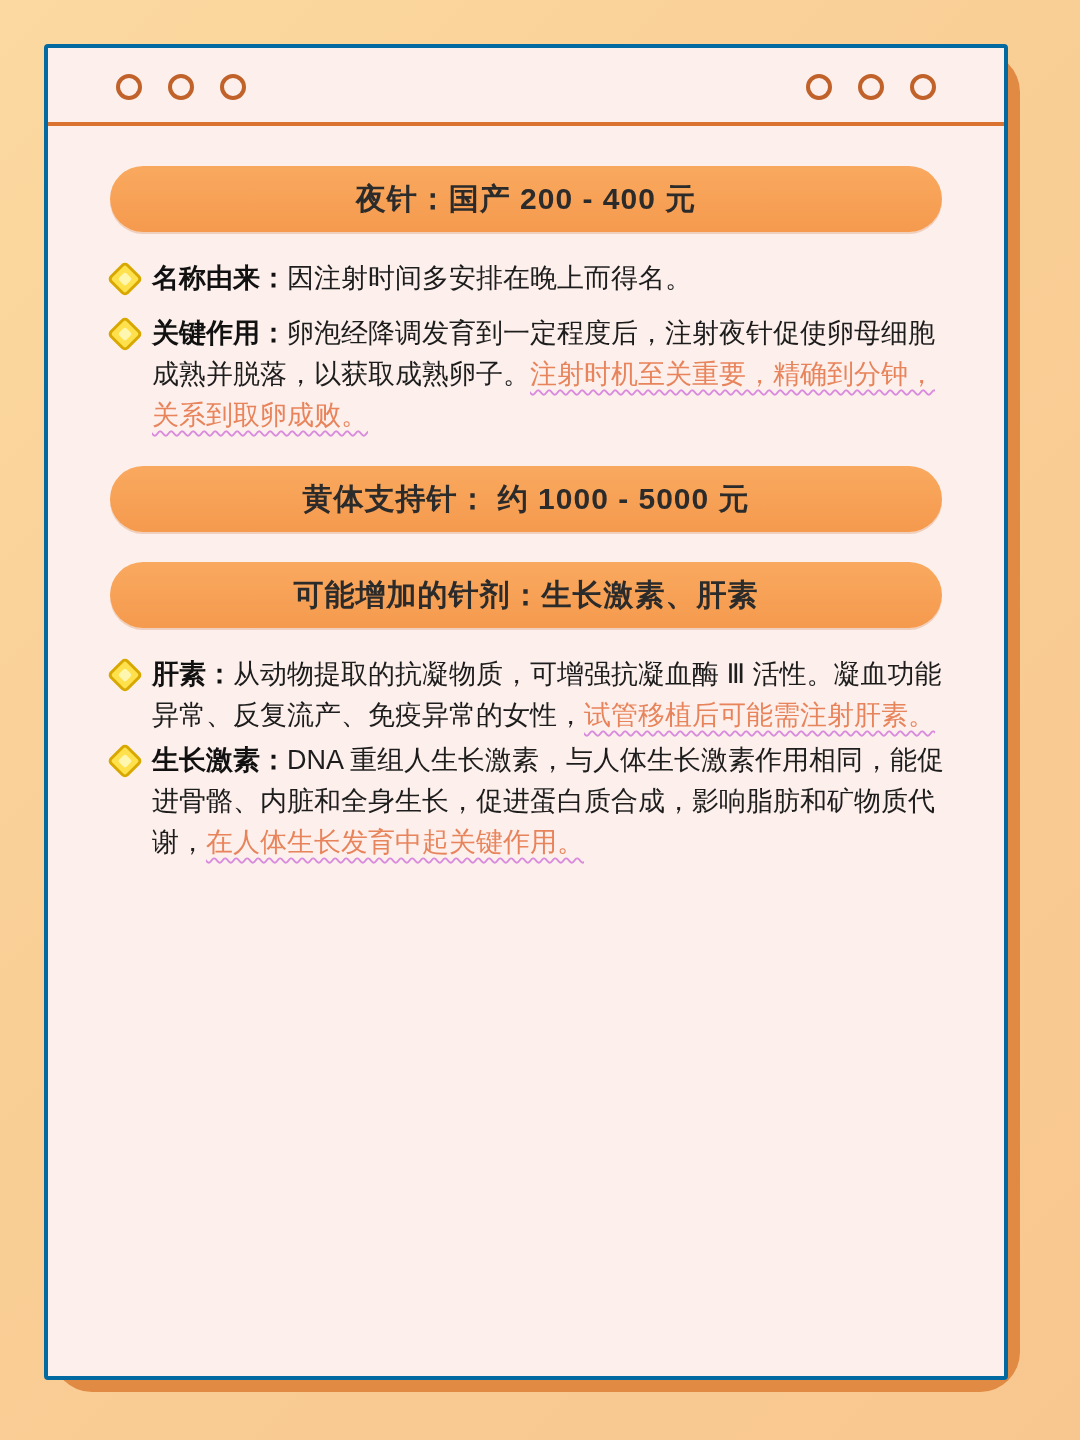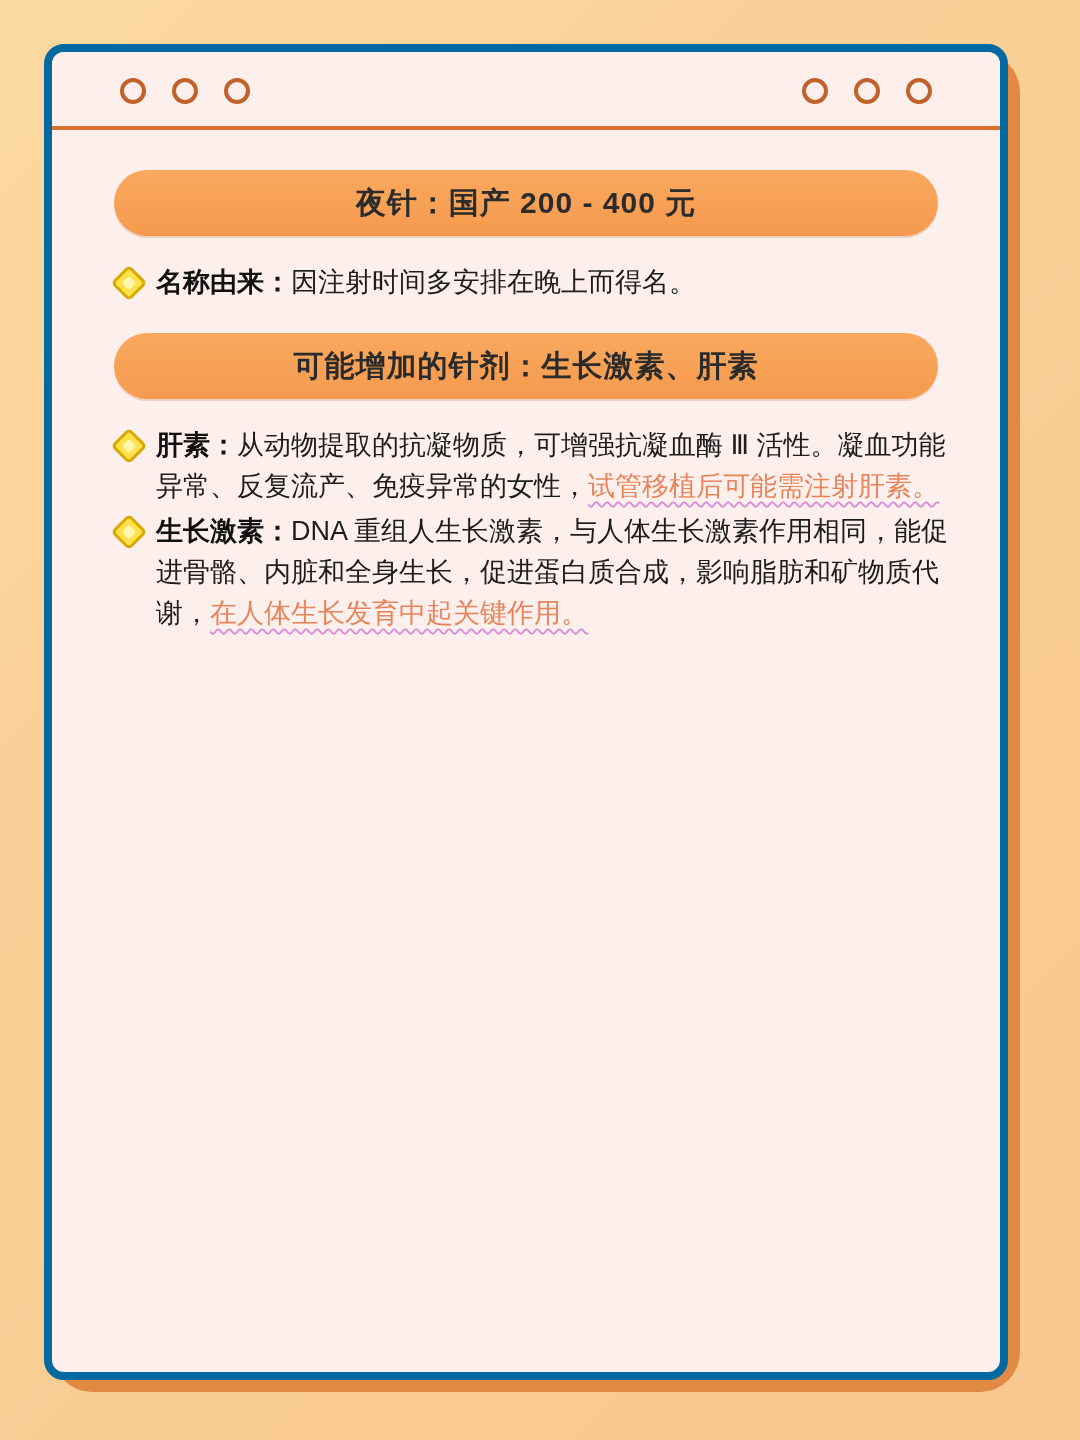--- a/index.html
+++ b/index.html
@@ -28,23 +28,23 @@
     height: 1340px;
     border-radius: 40px;
     background: #e08a44;
   }
   .card {
     position: absolute;
     left: 44px;
     top: 44px;
     width: 964px;
     height: 1336px;
-    border-radius: 20px;
+    border-radius: 4px;
     background: #fdf0ec;
-    border: 8px solid #0369a1;
+    border: 4px solid #0369a1;
     box-sizing: border-box;
     overflow: hidden;
   }
   .titlebar {
     position: relative;
     height: 78px;
     border-bottom: 4px solid #d9732f;
     background: #fdf0ec;
     box-sizing: border-box;
   }
@@ -149,22 +149,31 @@
       <div class="section-header">
         <span>夜针：国产 200 - 400 元</span>
       </div>
       <div class="bullets">
         <div class="bullet">
           <div class="diamond"></div>
           <div class="btext">
             <span class="lbl">名称由来：</span><span>因注射时间多安排在晚上而得名。</span>
           </div>
         </div>
+        <div class="bullet">
+          <div class="diamond"></div>
+          <div class="btext">
+            <span class="lbl">关键作用：</span><span>卵泡经降调发育到一定程度后，注射夜针促使卵母细胞成熟并脱落，以获取成熟卵子。</span><span class="hl">注射时机至关重要，精确到分钟，关系到取卵成败。</span>
+          </div>
+        </div>
       </div>
 
+      <div class="section-header">
+        <span>黄体支持针： 约 1000 - 5000 元</span>
+      </div>
       <div class="bullets">
       </div>
 
       <div class="section-header">
         <span>可能增加的针剂：生长激素、肝素</span>
       </div>
       <div class="bullets">
         <div class="bullet last">
           <div class="diamond"></div>
           <div class="btext">

